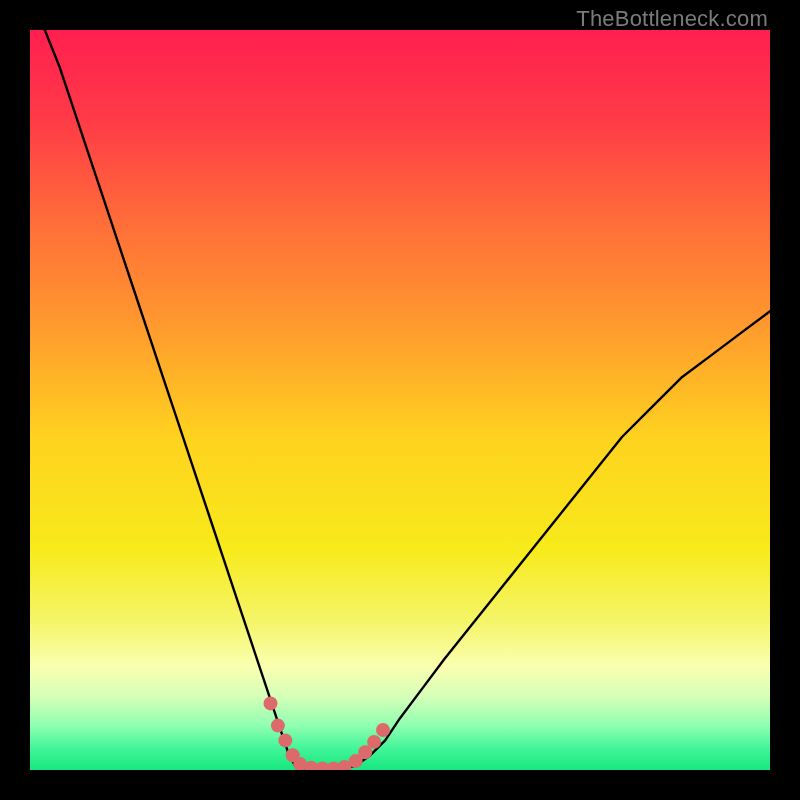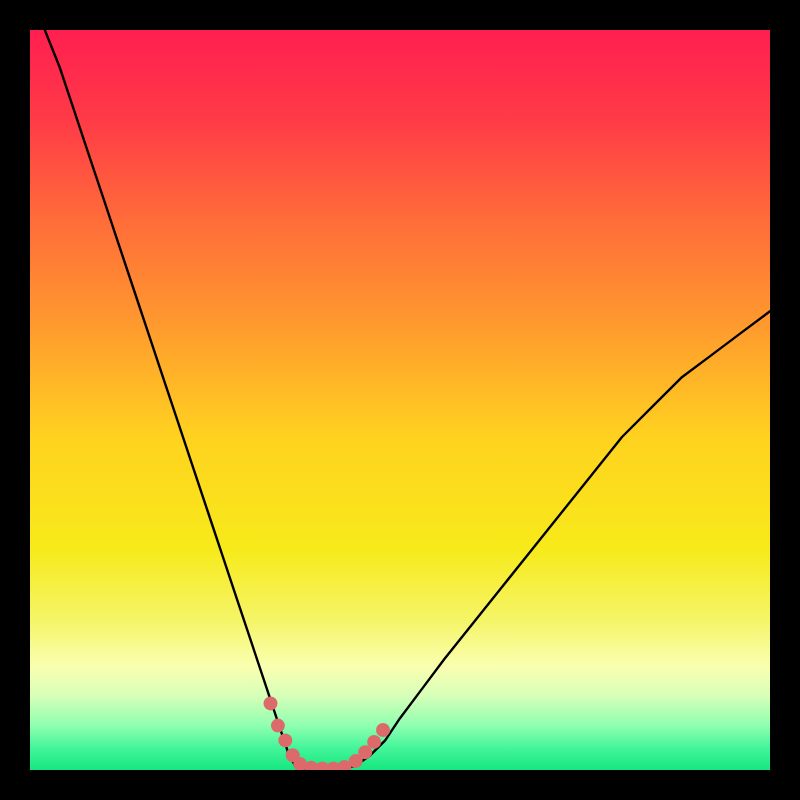--- a/index.html
+++ b/index.html
@@ -42,20 +42,21 @@
     font-weight: 500;
     letter-spacing: 0.2px;
     user-select: none;
   }
 </style>
 </head>
 <body>
 
 <div class="frame">
 
+  <div class="watermark">TheBottleneck.com</div>
 
   <div class="plot-area">
     <svg class="gradient-bg" viewBox="0 0 740 740" preserveAspectRatio="none">
       <defs>
         <linearGradient id="bg-grad" x1="0" y1="0" x2="0" y2="1">
             <stop offset="0%" stop-color="#ff1f4f"></stop>
             <stop offset="12%" stop-color="#ff3a47"></stop>
             <stop offset="25%" stop-color="#ff6a3a"></stop>
             <stop offset="40%" stop-color="#ff9a2e"></stop>
             <stop offset="55.00000000000001%" stop-color="#ffd21f"></stop>

